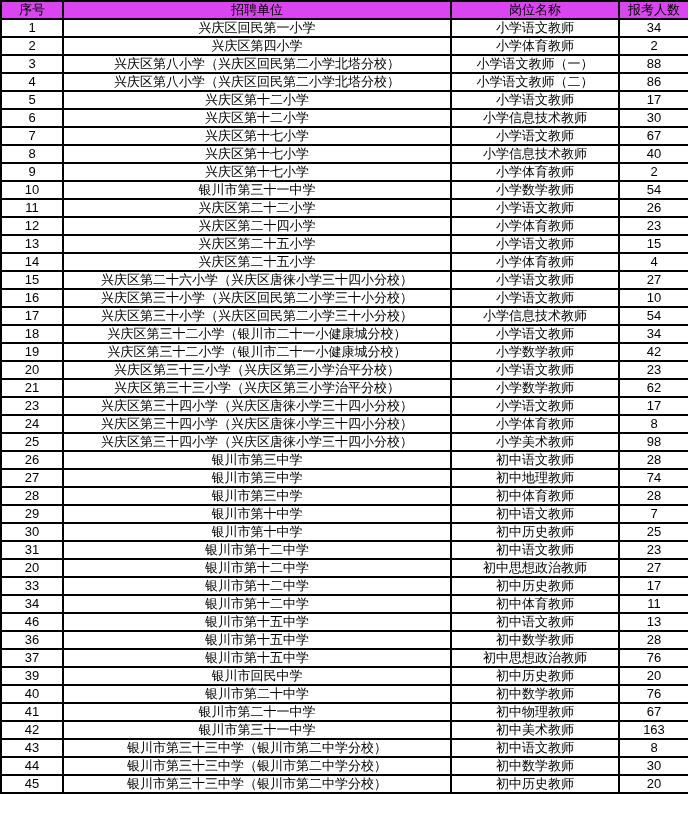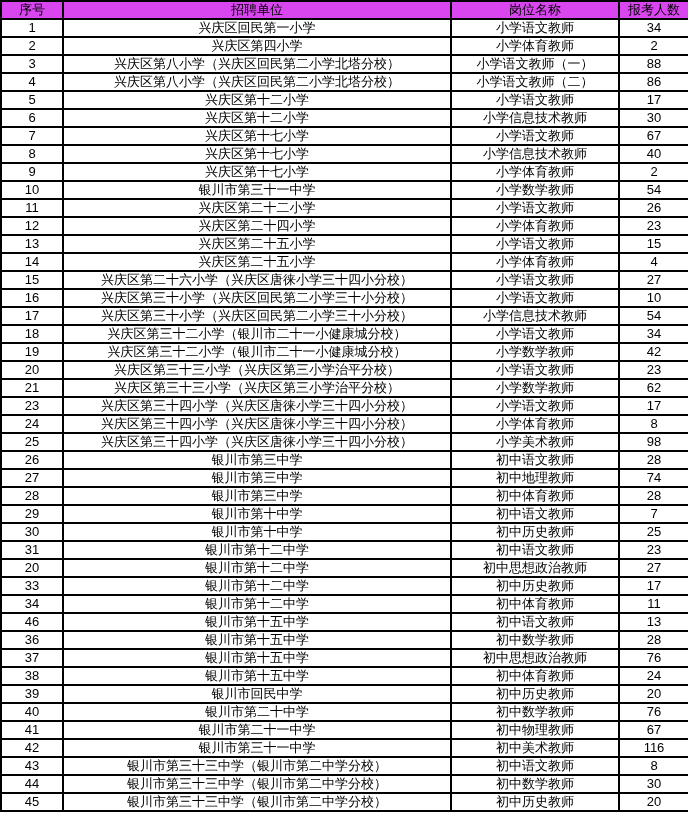--- a/index.html
+++ b/index.html
@@ -269,26 +269,20 @@
         <td data-name="cell-position">初中数学教师</td>
         <td data-name="cell-count">28</td>
       </tr>
       <tr data-name="table-row">
         <td data-name="cell-no">37</td>
         <td data-name="cell-unit">银川市第十五中学</td>
         <td data-name="cell-position">初中思想政治教师</td>
         <td data-name="cell-count">76</td>
       </tr>
       <tr data-name="table-row">
-        <td data-name="cell-no">38</td>
-        <td data-name="cell-unit">银川市第十五中学</td>
-        <td data-name="cell-position">初中体育教师</td>
-        <td data-name="cell-count">24</td>
-      </tr>
-      <tr data-name="table-row">
         <td data-name="cell-no">39</td>
         <td data-name="cell-unit">银川市回民中学</td>
         <td data-name="cell-position">初中历史教师</td>
         <td data-name="cell-count">20</td>
       </tr>
       <tr data-name="table-row">
         <td data-name="cell-no">40</td>
         <td data-name="cell-unit">银川市第二十中学</td>
         <td data-name="cell-position">初中数学教师</td>
         <td data-name="cell-count">76</td>
@@ -296,21 +290,21 @@
       <tr data-name="table-row">
         <td data-name="cell-no">41</td>
         <td data-name="cell-unit">银川市第二十一中学</td>
         <td data-name="cell-position">初中物理教师</td>
         <td data-name="cell-count">67</td>
       </tr>
       <tr data-name="table-row">
         <td data-name="cell-no">42</td>
         <td data-name="cell-unit">银川市第三十一中学</td>
         <td data-name="cell-position">初中美术教师</td>
-        <td data-name="cell-count">116</td>
+        <td data-name="cell-count">163</td>
       </tr>
       <tr data-name="table-row">
         <td data-name="cell-no">43</td>
         <td data-name="cell-unit">银川市第三十三中学（银川市第二中学分校）</td>
         <td data-name="cell-position">初中语文教师</td>
         <td data-name="cell-count">8</td>
       </tr>
       <tr data-name="table-row">
         <td data-name="cell-no">44</td>
         <td data-name="cell-unit">银川市第三十三中学（银川市第二中学分校）</td>

